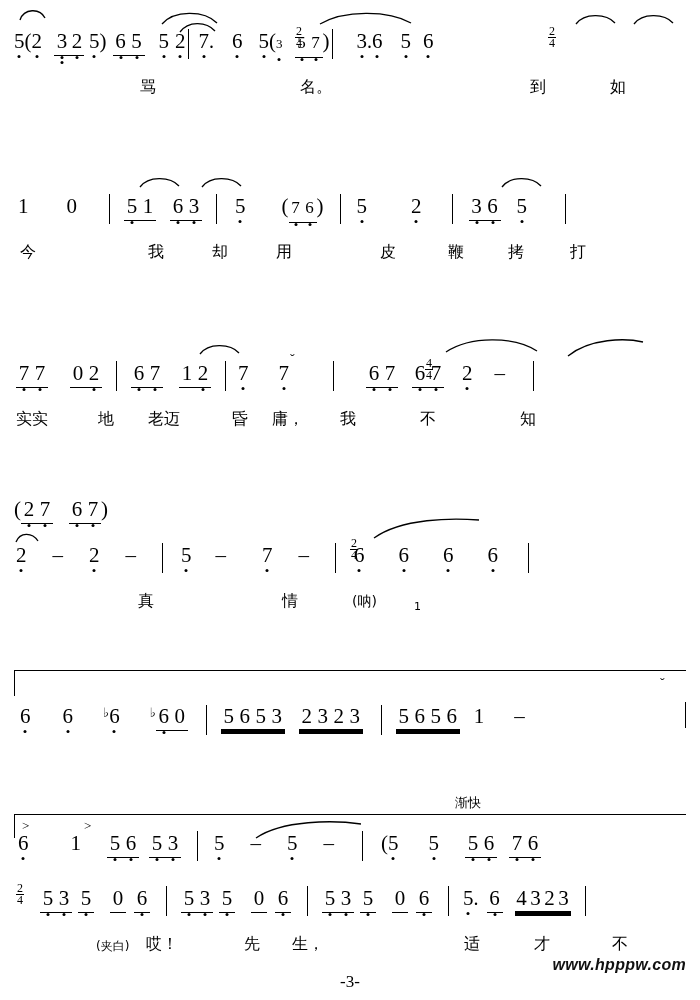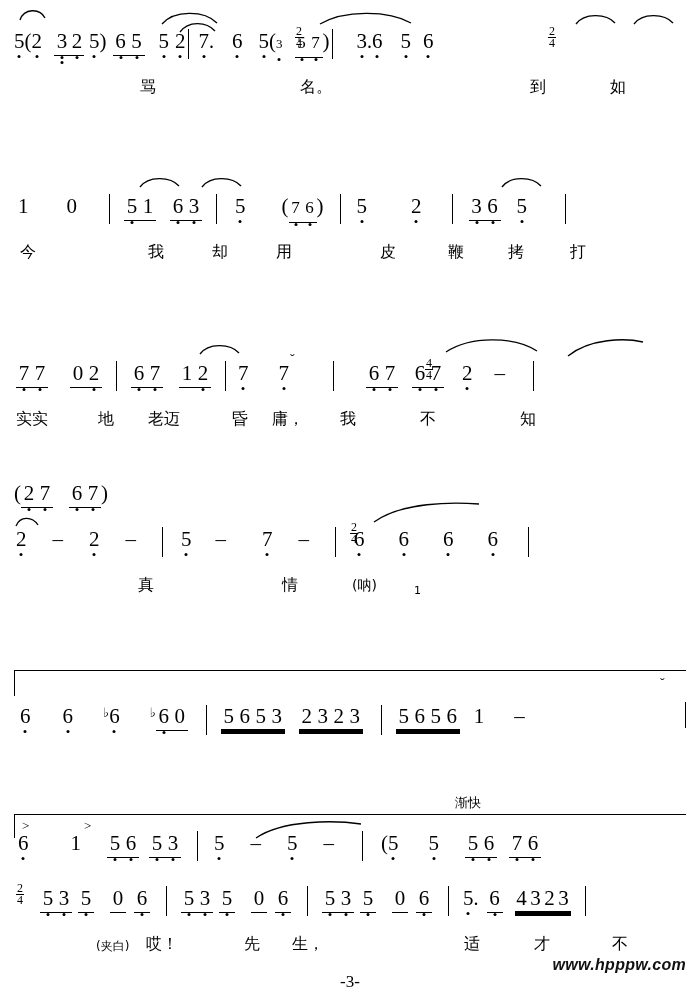--- a/index.html
+++ b/index.html
@@ -217,21 +217,21 @@
     <div class="lyric" style="left:16px;top:80px;">实实</div>
     <div class="lyric" style="left:98px;top:80px;">地</div>
     <div class="lyric" style="left:148px;top:80px;">老迈</div>
     <div class="lyric" style="left:232px;top:80px;">昏</div>
     <div class="lyric" style="left:272px;top:80px;">庸，</div>
     <div class="lyric" style="left:340px;top:80px;">我</div>
     <div class="lyric" style="left:420px;top:80px;">不</div>
     <div class="lyric" style="left:520px;top:80px;">知</div>
   </div>
 
-  <div class="system" style="top:480px;height:160px;">
+  <div class="system" style="top:496px;height:160px;">
     <div class="row" style="top:0px;left:14px;">
       <span class="note">(</span><span class="note beam1 dotd" style="width:16px">2</span><span class="note beam1 dotd" style="width:16px">7</span><span style="display:inline-block;width:16px"></span><span class="note beam1 dotd" style="width:16px">6</span><span class="note beam1 dotd" style="width:16px">7</span><span class="note">)</span>
     </div>
 
     <svg class="curve" style="left:14px;top:34px;" width="26" height="14">
       <path d="M2 12 C 6 2, 18 2, 24 11" stroke="#000" fill="none" stroke-width="1.3"></path>
     </svg>
     <svg class="curve" style="left:372px;top:22px;" width="110" height="22">
       <path d="M2 20 C 30 0, 80 0, 107 2" stroke="#000" fill="none" stroke-width="1.3"></path>
     </svg>

